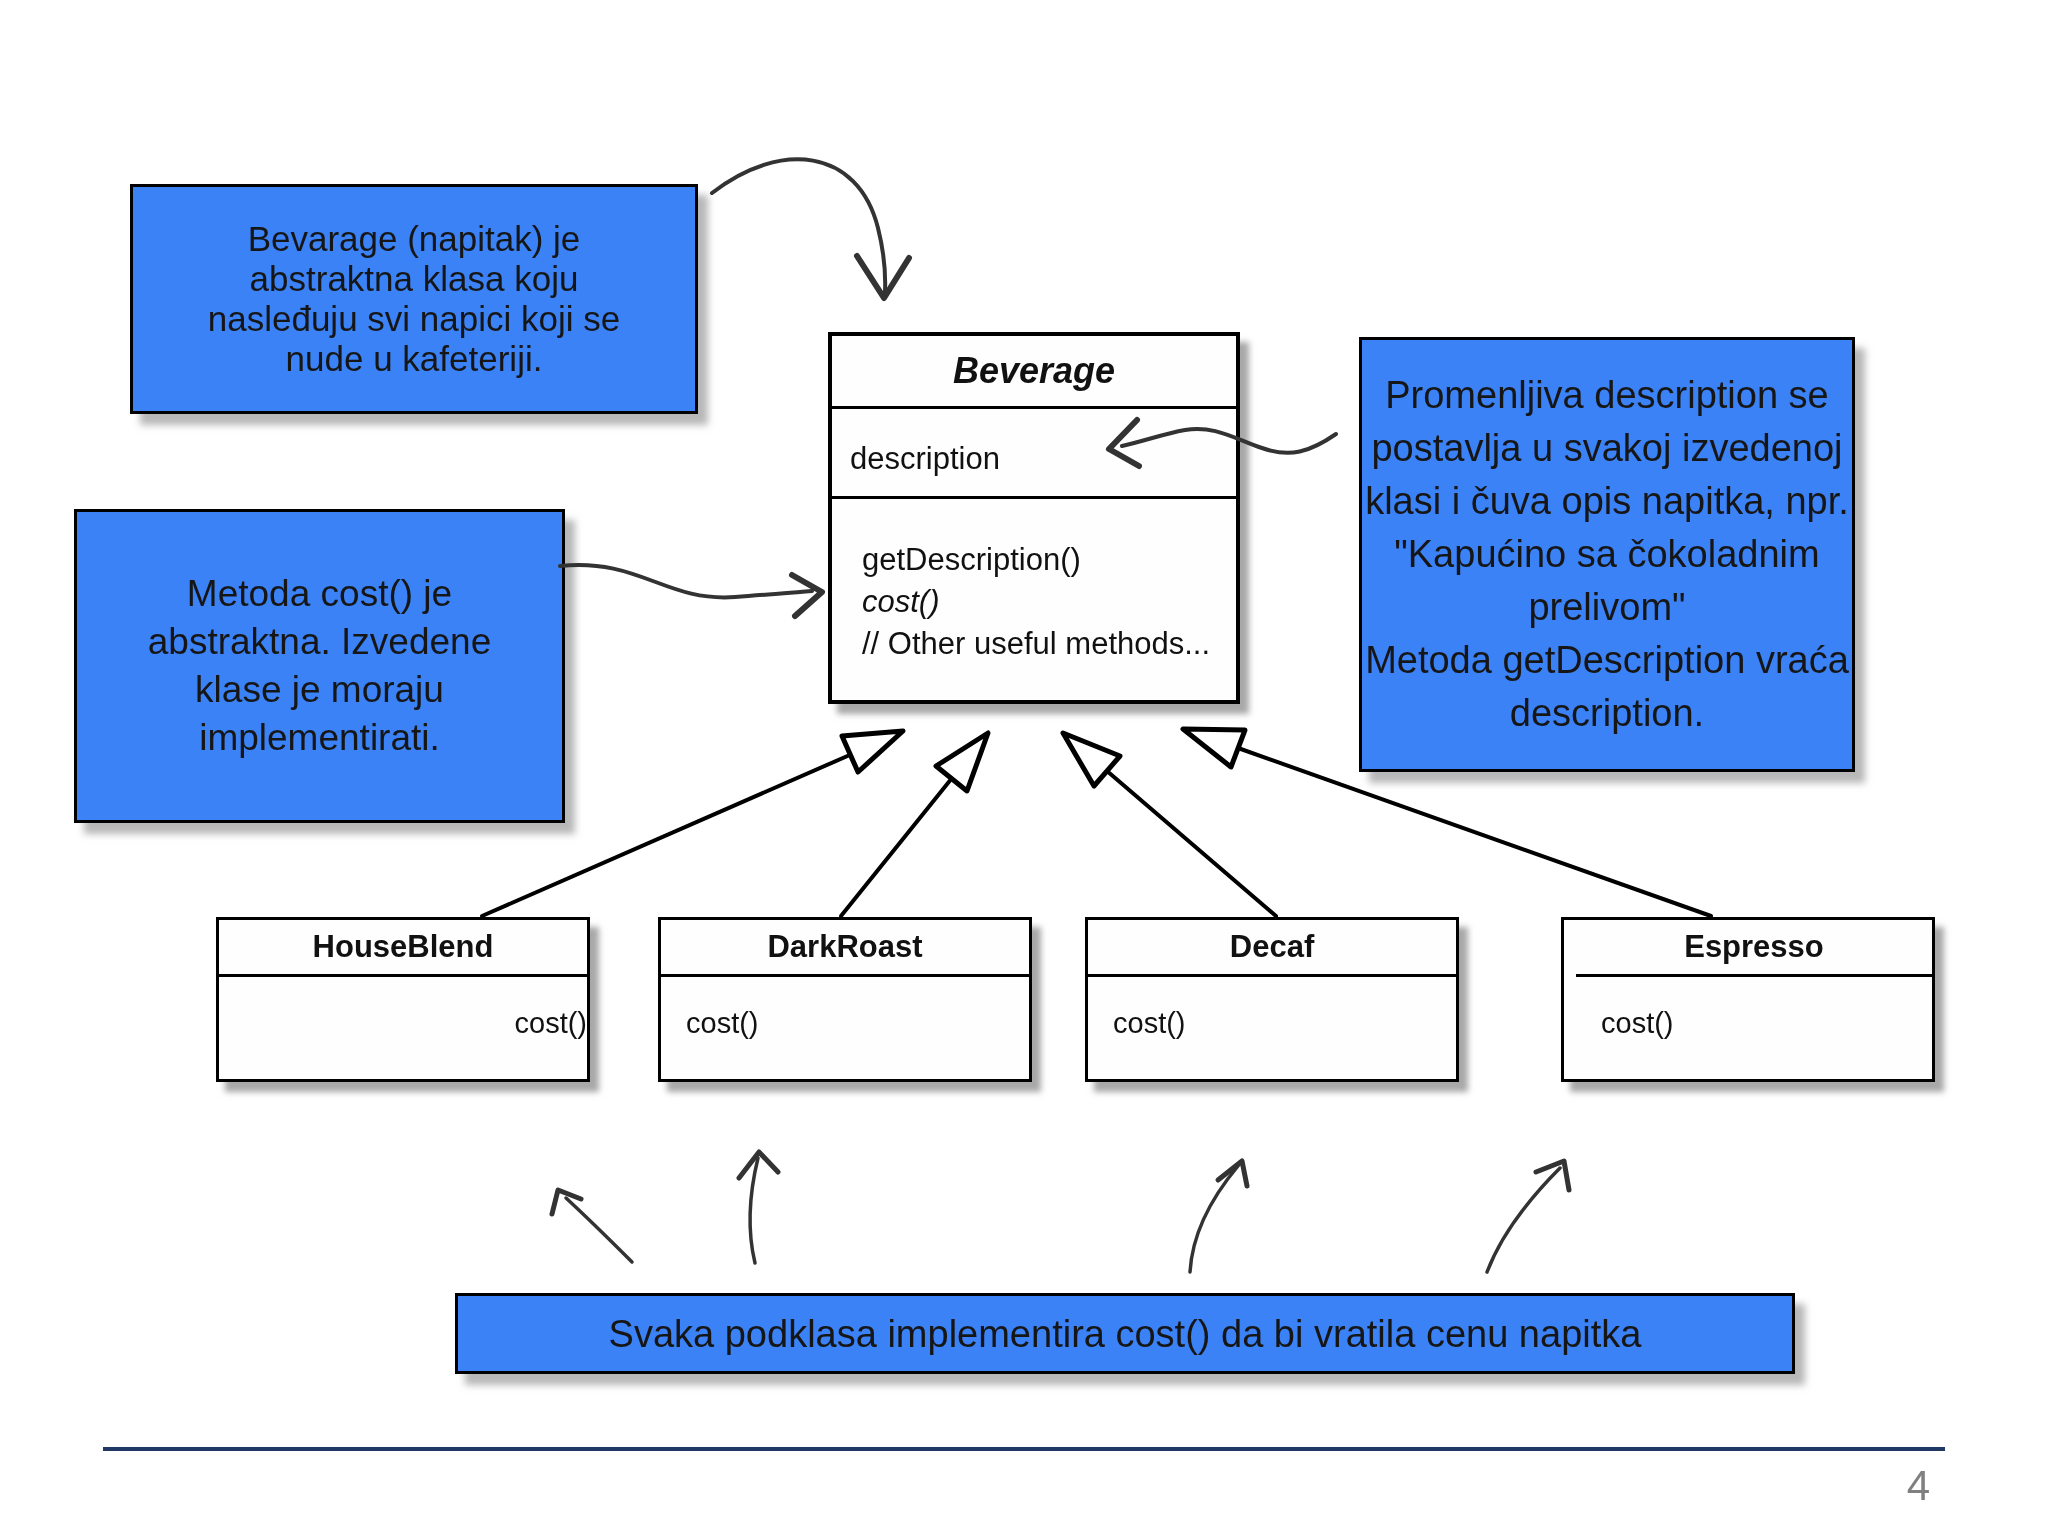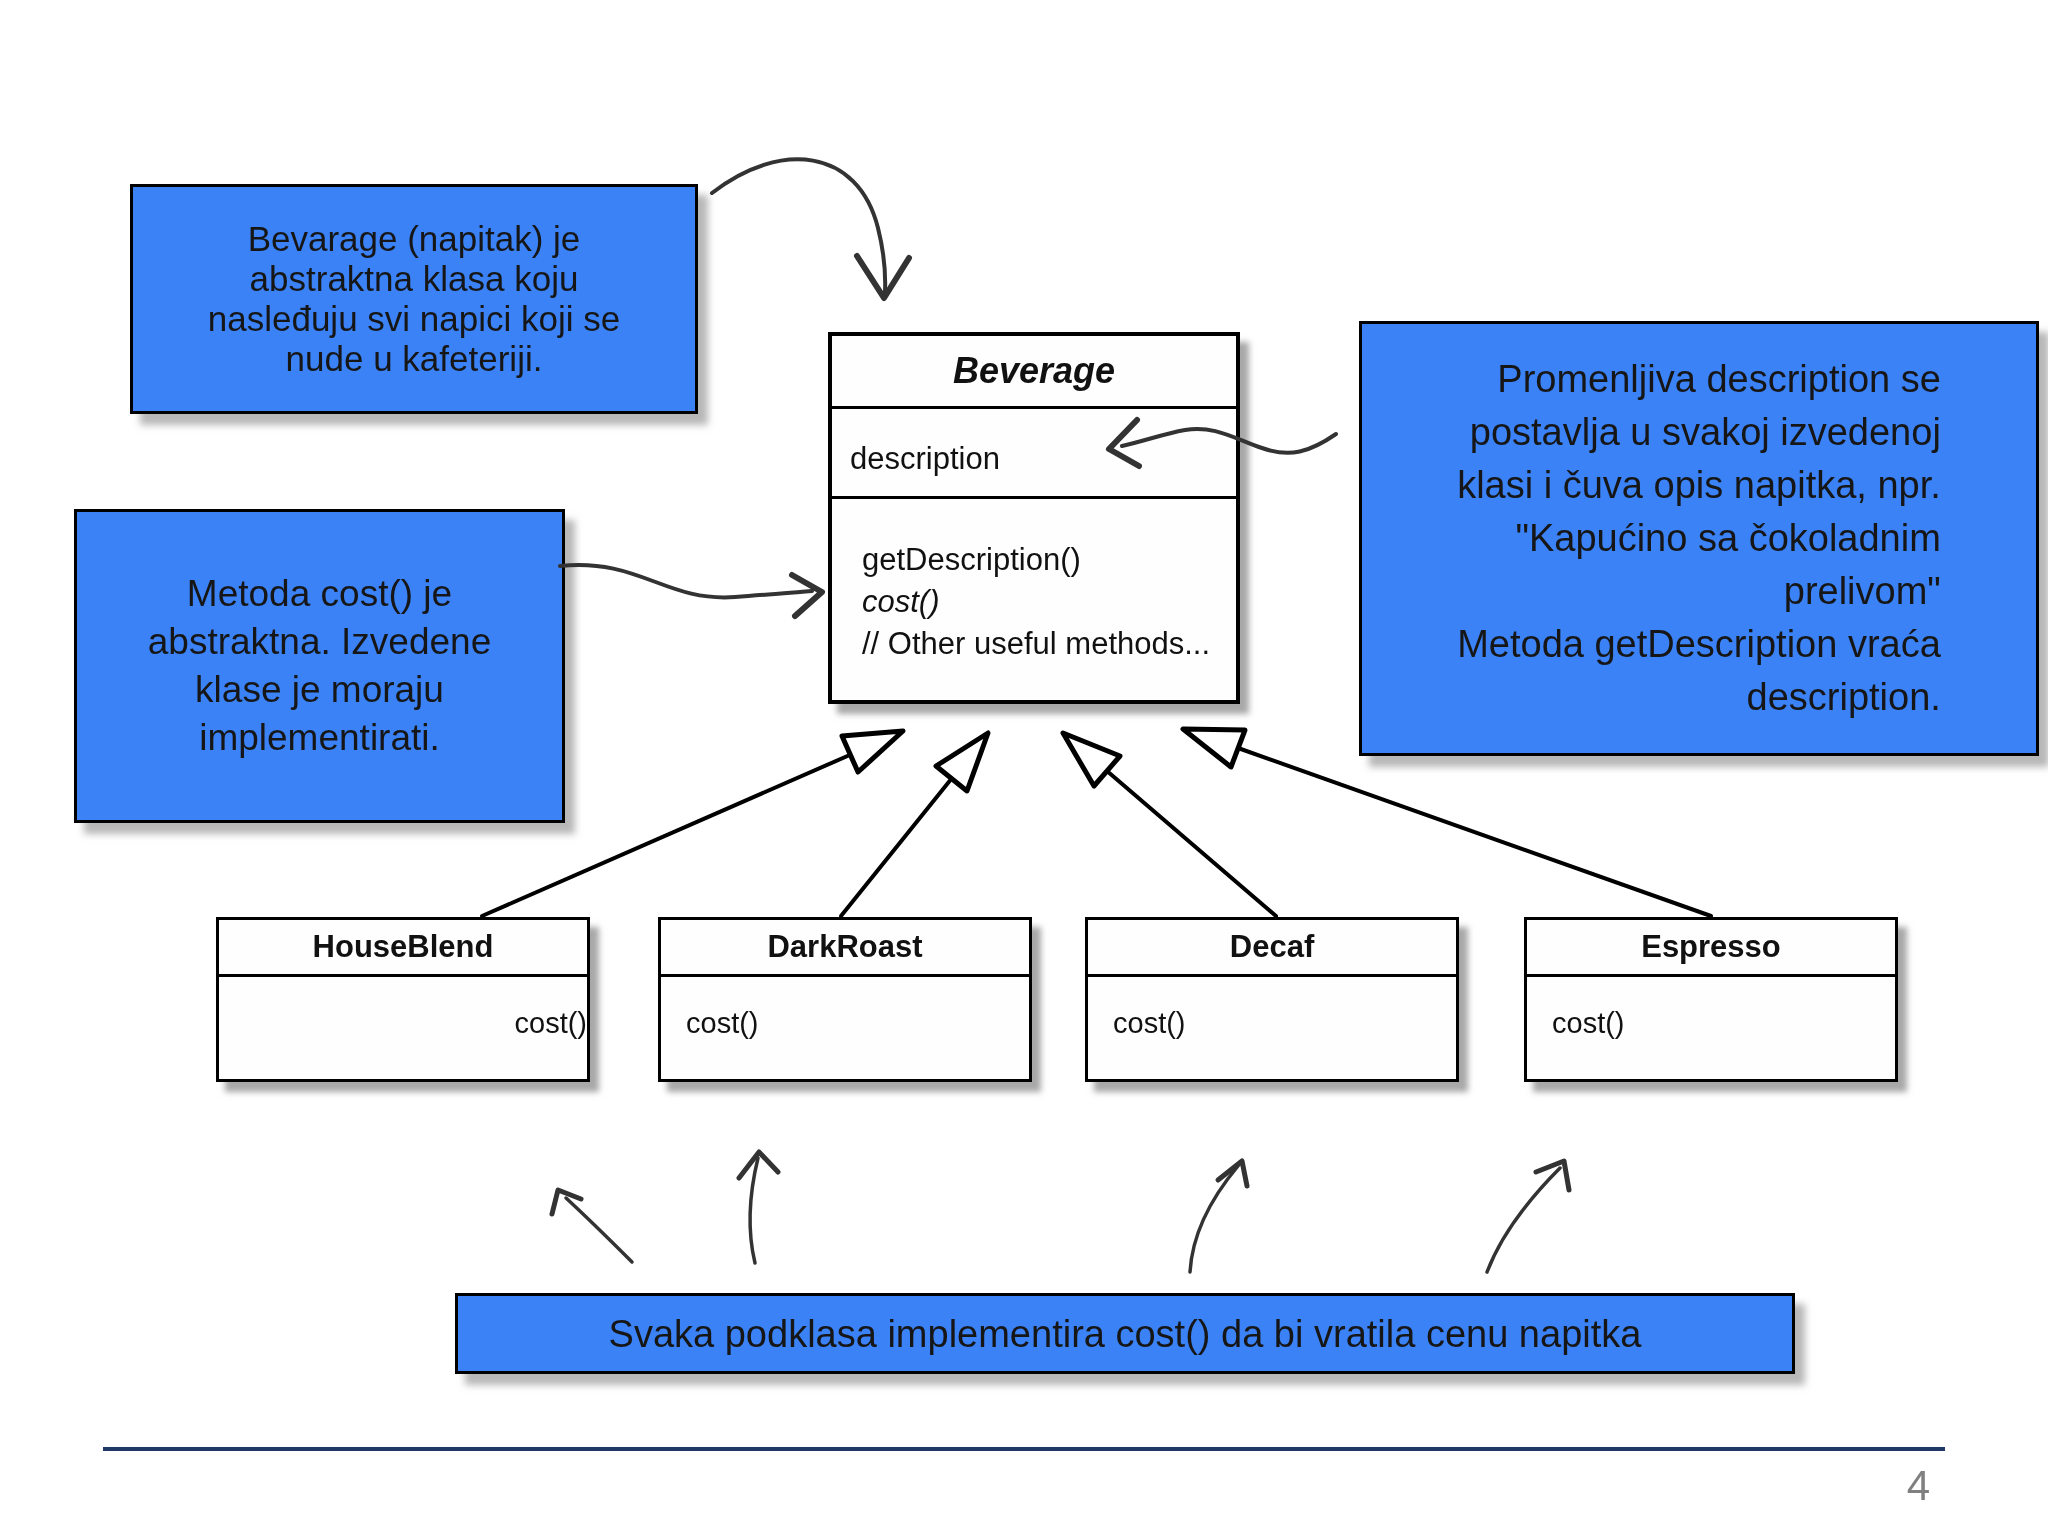--- a/index.html
+++ b/index.html
@@ -19,21 +19,21 @@
     box-shadow:10px 11px 7px rgba(125,125,125,0.55);
     display:flex;align-items:center;justify-content:center;
     text-align:center;
     white-space:pre-line;
     color:#161616;
     box-sizing:border-box;
     margin-top:21px;
   }
   .note-top-left{left:130px;top:163px;width:568px;height:230px;font-size:35px;line-height:40px;}
   .note-left{left:74px;top:488px;width:491px;height:314px;font-size:37px;line-height:48px;}
-  .note-right{left:1359px;top:300px;width:680px;height:435px;font-size:38px;line-height:53px;text-align:right;}
+  .note-right{left:1359px;top:316px;width:496px;height:435px;font-size:38px;line-height:53px;}
   .note-bottom{left:455px;top:1272px;width:1340px;height:81px;font-size:38px;line-height:42px;}
   
   .uml-class{
     position:absolute;
     background:#fefefe;
     border:4px solid #000000;
     box-shadow:9px 10px 6px rgba(110,110,110,0.6);
     box-sizing:border-box;
     display:flex;flex-direction:column;gap:12px;
   }
@@ -56,21 +56,21 @@
   .uml-method-italic{font-style:italic;}
   .uml-comment{font-size:31px;}
   .uml-sub{top:917px;width:374px;height:165px;border-width:3px;}
   .uml-sub .uml-title{height:57px;font-size:31px;border-bottom:3px solid #000;}
   .uml-sub .uml-body{
     flex:1;padding:18px 0 0 25px;font-size:29px;box-sizing:border-box;
   }
   .sub-houseblend{left:216px;text-align:right;}
   .sub-darkroast{left:658px;}
   .sub-decaf{left:1085px;}
-  .sub-espresso{left:1524px;}
+  .sub-espresso{left:1561px;padding-left:12px;}
   
   .arrows{position:absolute;left:0;top:0;width:2048px;height:1536px;pointer-events:none;}
   
   .footer-line{
     position:absolute;left:103px;top:1447px;width:1842px;height:4px;
     background:#203864;
   }
   .page-number{
     position:absolute;right:118px;top:1462px;
     font-size:42px;color:#808080;

